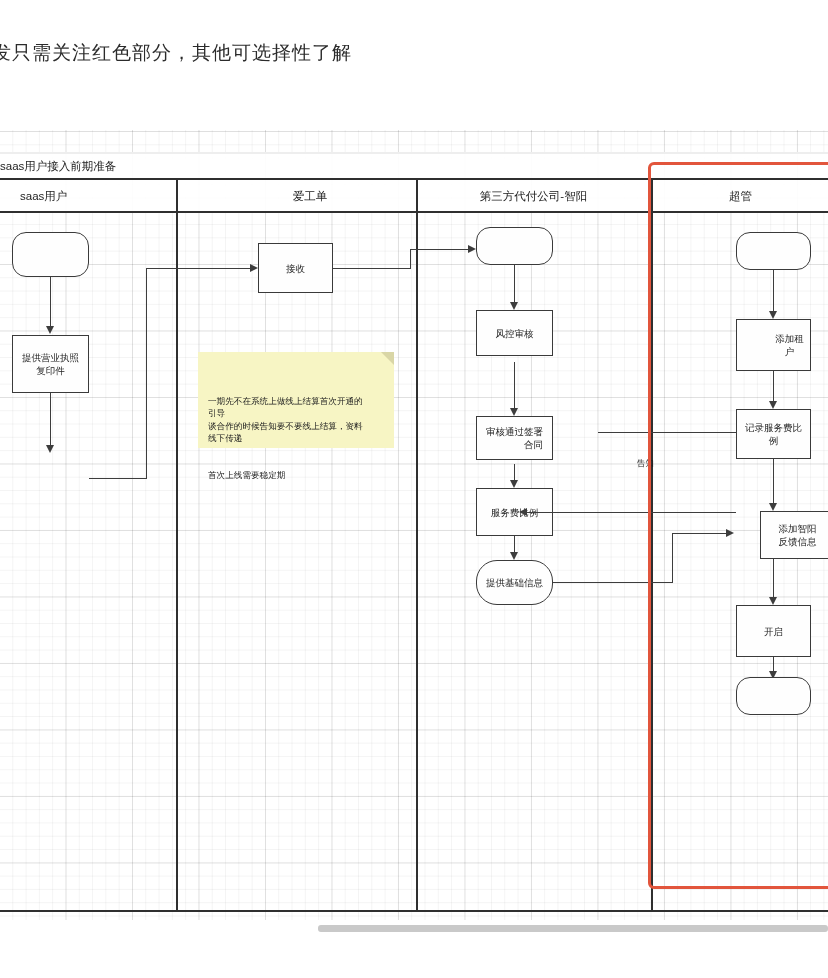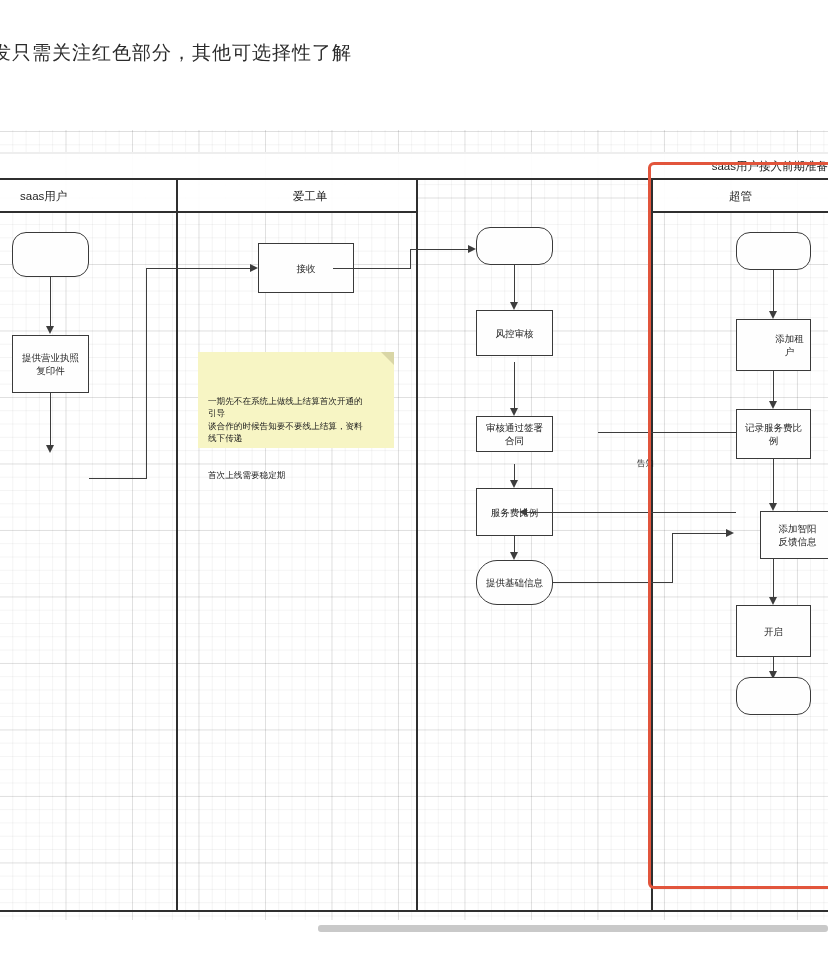--- a/index.html
+++ b/index.html
@@ -47,21 +47,21 @@
     border-top:2px solid #2f2f2f;
     border-bottom:2px solid #2f2f2f;
     box-sizing:border-box;
     background:transparent;
   }
   .pool-title{
     position:absolute;
     left:0; top:22px;
     width:828px; height:28px;
     line-height:28px;
-    text-align:right;
+    text-align:left;
     font-size:11.5px;
     color:#1c1c1c;
     border-bottom:2px solid #2f2f2f;
     box-sizing:border-box;
     background:rgba(255,255,255,0.92);
   }
   .lane-head{
     position:absolute;
     top:50px; height:33px;
     line-height:33px;
@@ -185,20 +185,21 @@
   <div class="caption">发只需关注红色部分，其他可选择性了解</div>
 
   <div class="canvas">
 
     <div class="pool"></div>
 
     <div class="pool-title">saas用户接入前期准备</div>
 
     <div class="lane-head left" style="left:-2px;width:178px;">saas用户</div>
     <div class="lane-head center" style="left:176px;width:240px;padding-left:28px;">爱工单</div>
+    <div class="lane-head center" style="left:416px;width:235px;">第三方代付公司-智阳</div>
     <div class="lane-head center" style="left:651px;width:179px;">超管</div>
 
     <div class="lane-div" style="left:176px;"></div>
     <div class="lane-div" style="left:416px;"></div>
     <div class="lane-div" style="left:651px;"></div>
 
     <div class="node term" style="left:12px;top:102px;width:77px;height:45px;"></div>
 
     <div class="ln lnv" style="left:50px;top:147px;height:55px;"></div>
     <div class="arw down" style="left:46px;top:196px;"></div>
@@ -208,21 +209,21 @@
 
     <div class="ln lnv" style="left:50px;top:263px;height:58px;"></div>
     <div class="arw down" style="left:46px;top:315px;"></div>
 
 
     <div class="ln lnh" style="left:89px;top:348px;width:58px;"></div>
     <div class="ln lnv" style="left:146px;top:138px;height:211px;"></div>
     <div class="ln lnh" style="left:146px;top:138px;width:108px;"></div>
     <div class="arw right" style="left:250px;top:134px;"></div>
 
-    <div class="node" style="left:258px;top:113px;width:96px;height:50px;">接收</div>
+    <div class="node" style="left:258px;top:113px;width:75px;height:50px;">接收</div>
 
     <div class="ln lnh" style="left:333px;top:138px;width:78px;"></div>
     <div class="ln lnv" style="left:410px;top:119px;height:20px;"></div>
     <div class="ln lnh" style="left:410px;top:119px;width:62px;"></div>
     <div class="arw right" style="left:468px;top:115px;"></div>
 
     <div class="note" style="left:198px;top:222px;width:196px;height:96px;">
       <div class="note-fold"></div>
       <span>一期先不在系统上做线上结算首次开通的
 引导
@@ -236,21 +237,21 @@
     <div class="node term" style="left:476px;top:97px;width:77px;height:38px;"></div>
 
     <div class="ln lnv" style="left:514px;top:135px;height:43px;"></div>
     <div class="arw down" style="left:510px;top:172px;"></div>
 
     <div class="node" style="left:476px;top:180px;width:77px;height:46px;">风控审核</div>
 
     <div class="ln lnv" style="left:514px;top:232px;height:52px;"></div>
     <div class="arw down" style="left:510px;top:278px;"></div>
 
-    <div class="node" style="left:476px;top:286px;width:77px;height:36px;">审核通过签署
+    <div class="node" style="left:476px;top:286px;width:77px;height:44px;text-align:right;">审核通过签署
 合同</div>
 
     <div class="ln lnv" style="left:514px;top:334px;height:22px;"></div>
     <div class="arw down" style="left:510px;top:350px;"></div>
 
     <div class="node" style="left:476px;top:358px;width:77px;height:48px;">服务费比例</div>
 
     <div class="ln lnv" style="left:514px;top:406px;height:22px;"></div>
     <div class="arw down" style="left:510px;top:422px;"></div>
 

